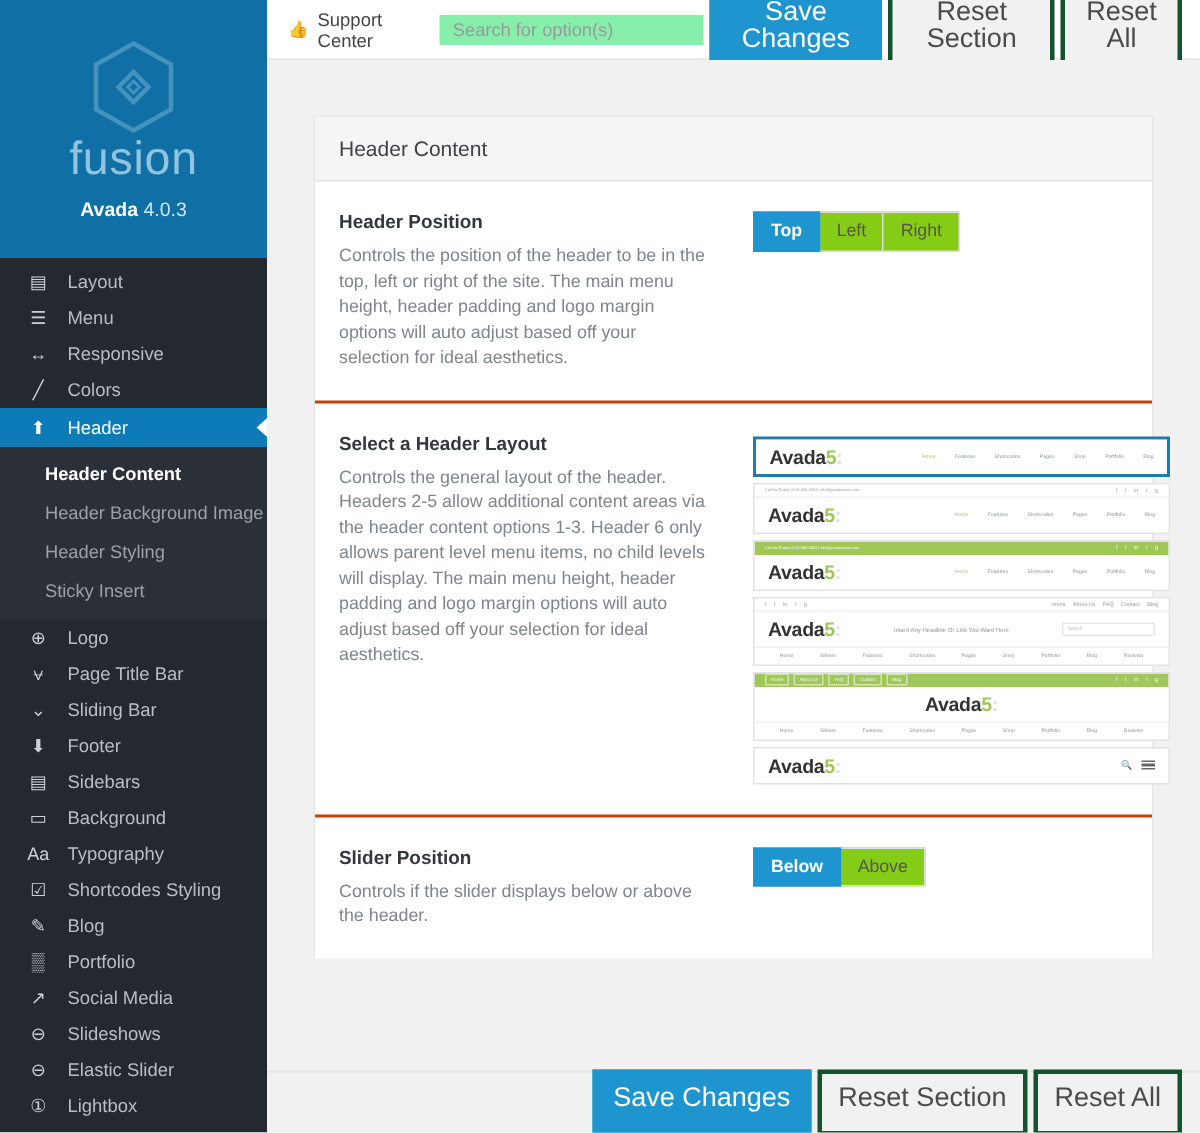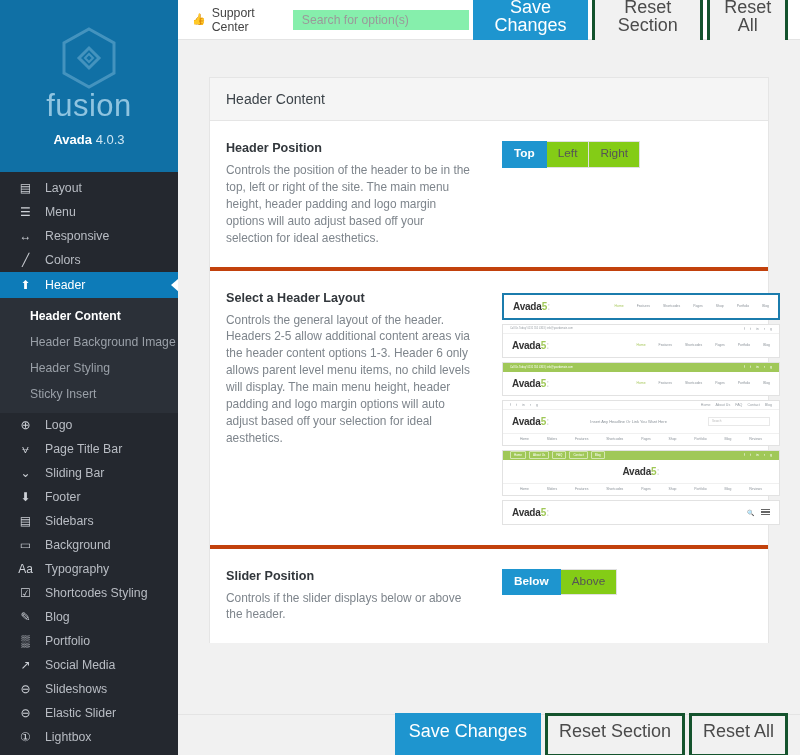--- a/index.html
+++ b/index.html
@@ -92,21 +92,21 @@
   .panel {
     margin: 37px 31px 0 31px; background: #ffffff;
     border: 1px solid #e5e5e5; border-bottom: none;
   }
   .panel-head {
     background: #f5f5f5; border-bottom: 1px solid #e5e5e5;
     padding: 13px 16px; font-size: 14px; color: #3c4349; font-weight: normal;
   }
   .field {
     display: flex; padding: 20px 16px 20px 16px;
-    border-bottom: 4px solid #c2410c;
+    border-bottom: 2px solid #c2410c;
   }
   .field:last-child { border-bottom: none; justify-content: flex-end; }
   .field-left { width: 268px; flex: 0 0 268px; padding-right: 20px; }
   .field-title { font-size: 12.6px; color: #32373c; font-weight: bold; margin-bottom: 7px; }
   .field-desc { font-size: 11.9px; color: #7e858c; line-height: 1.42; }
   .field-right { flex: 1; padding-left: 8px; }
 
   .btngroup { display: inline-flex; }
   .bg-btn {
     font-size: 11.8px; padding: 6px 11px 7px; cursor: pointer;
@@ -127,21 +127,21 @@
     height: 9px; display: flex; align-items: center;
     padding: 0 7px; font-size: 2.6px; color: #9aa0a6;
   }
   .pv-bar.green { background: #a0c858; color: #ffffff; }
   .pv-bar.white { background: #ffffff; border-bottom: 1px solid #f0f0f0; }
   .pv-bar .right { margin-left: auto; display: flex; gap: 5px; font-size: 3.6px; }
   .pv-main {
     height: 23px; display: flex; align-items: center;
     padding: 0 9px; background: #ffffff;
   }
-  .pv-logo { font-size: 10px; color: #333; font-weight: bold; letter-spacing: -.2px; }
+  .pv-logo { font-size: 13px; color: #333; font-weight: bold; letter-spacing: -.2px; }
   .pv-logo i { color: #a0c858; font-style: normal; }
   .pv-logo u { color: #ddd; text-decoration: none; }
   .pv-menu { margin-left: auto; display: flex; gap: 13px; font-size: 3.4px; color: #8d949b; }
   .pv-menu .act { color: #a9c95f; }
   .pv-menu2 {
     height: 12px; display: flex; align-items: center; justify-content: space-around;
     border-top: 1px solid #f0f0f0; font-size: 3.4px; color: #8d949b; padding: 0 8px;
   }
   .pv-pillrow { display: flex; gap: 3px; }
   .pv-pill {

